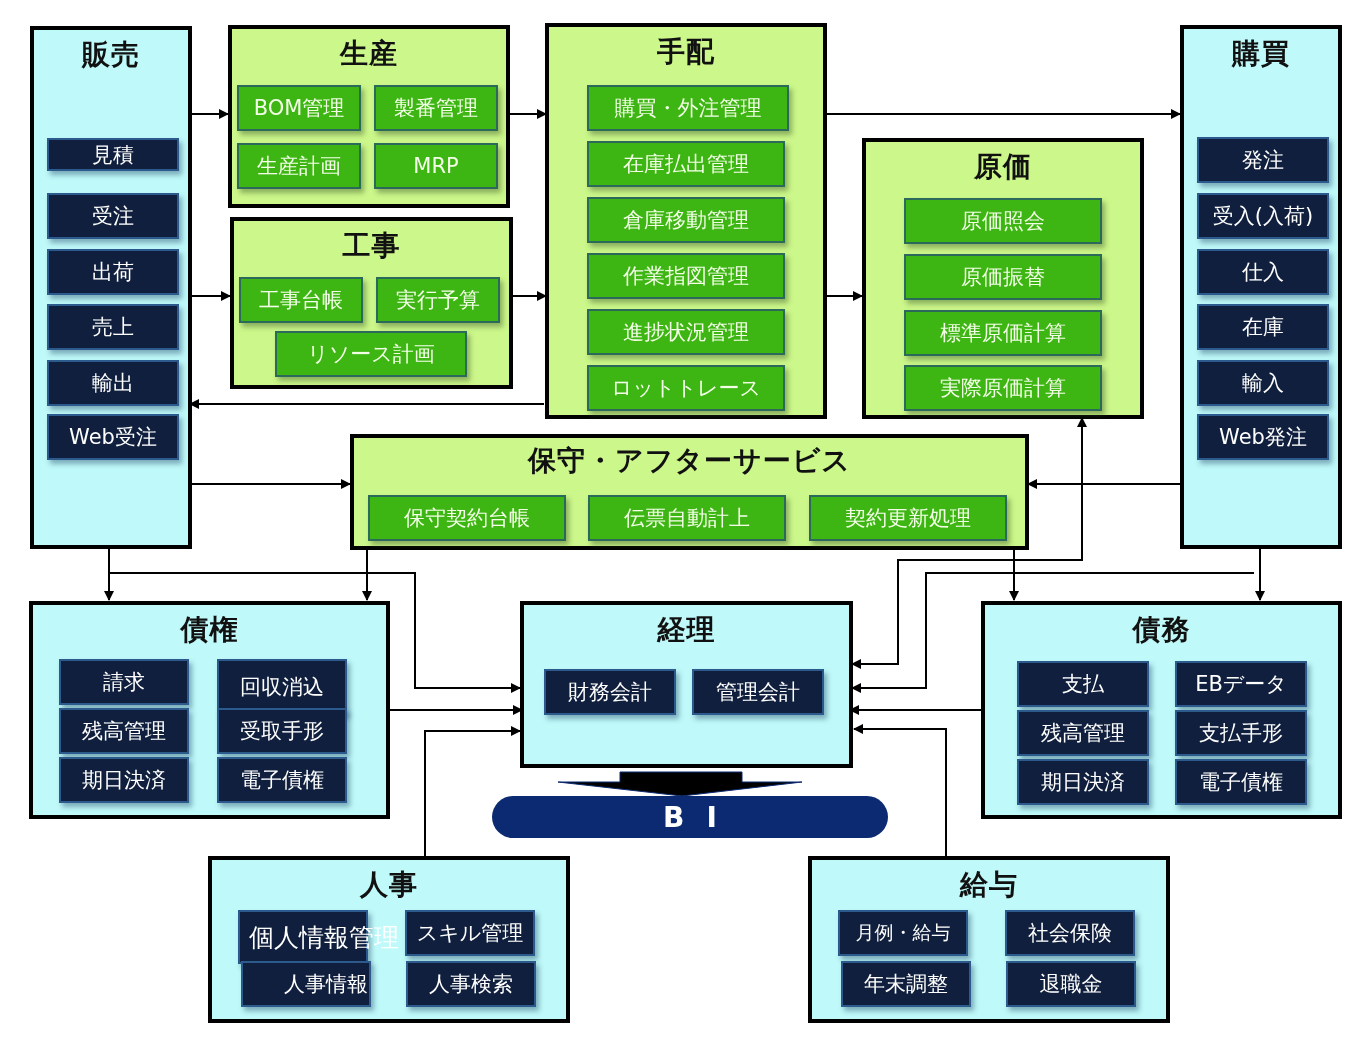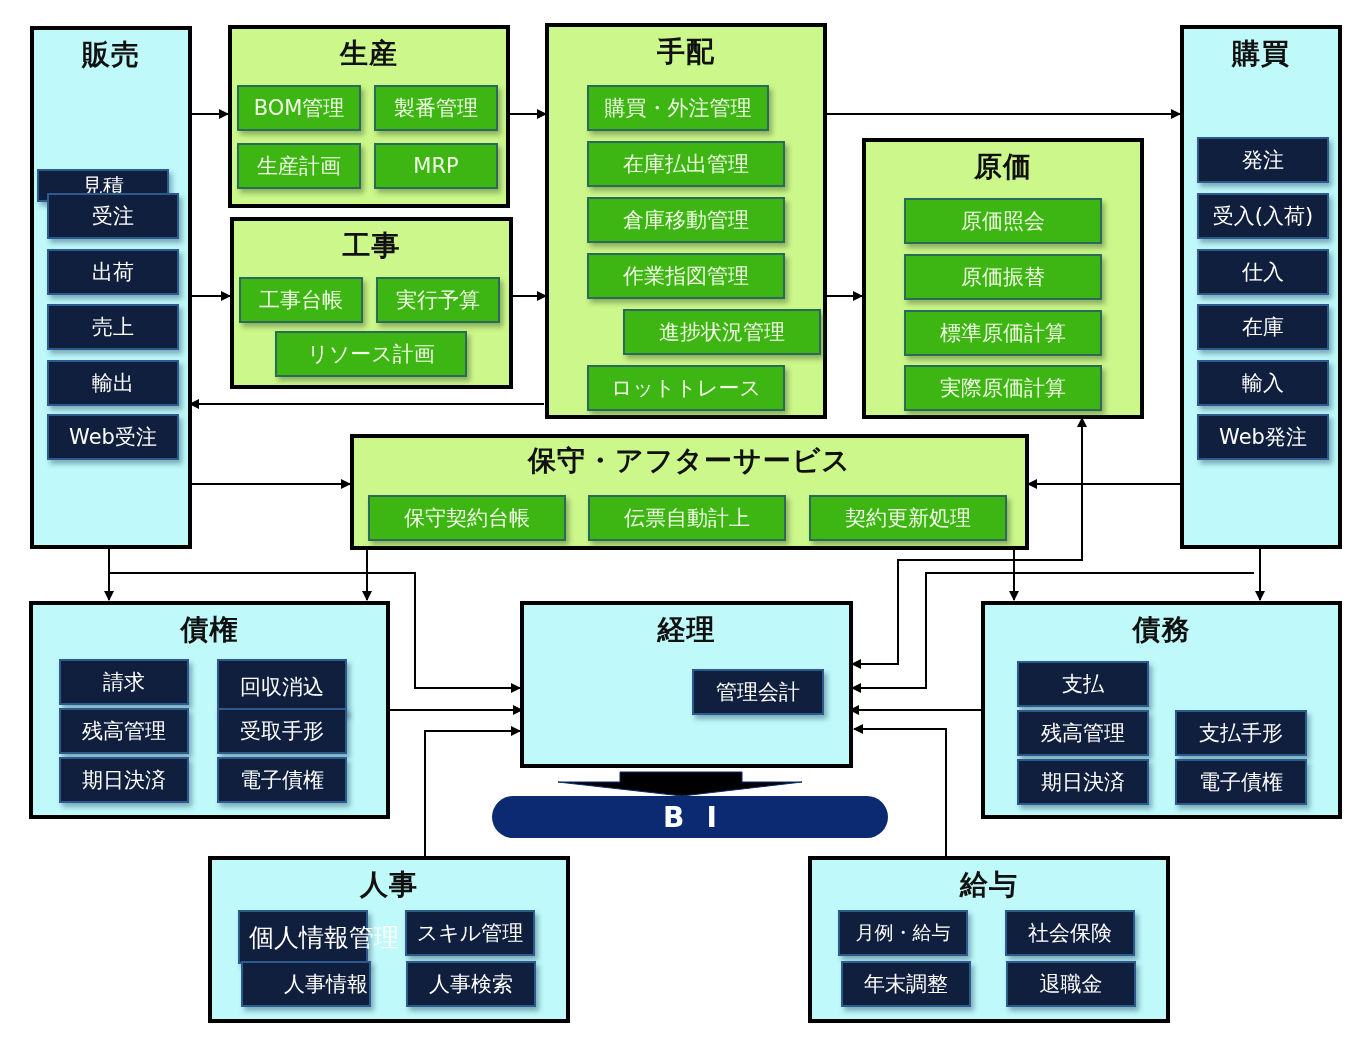--- a/index.html
+++ b/index.html
@@ -73,21 +73,21 @@
     <path d="M982,710 H850" marker-end="url(#ah)"></path>
 
     <path d="M946,856 V729 H854" marker-end="url(#ah)"></path>
   </g>
 
   <path d="M620,772 H742 V782 H802 L682,796 L558,782 H620 Z" fill="#000" stroke="#0b2a72" stroke-width="1"></path>
 </svg>
 
 <div class="panel cyan" style="left:30px;top:26px;width:162px;height:523px;">
   <div class="ptitle" style="top:6px;">販売</div>
-  <div class="box navy" style="left:3px;top:108px;width:132px;height:33px;margin-top:31px;">見積</div>
+  <div class="box navy" style="left:13px;top:108px;width:132px;height:33px;">見積</div>
   <div class="box navy" style="left:13px;top:163px;width:132px;height:46px;">受注</div>
   <div class="box navy" style="left:13px;top:219px;width:132px;height:46px;">出荷</div>
   <div class="box navy" style="left:13px;top:274px;width:132px;height:46px;">売上</div>
   <div class="box navy" style="left:13px;top:330px;width:132px;height:46px;">輸出</div>
   <div class="box navy" style="left:13px;top:384px;width:132px;height:46px;">Web受注</div>
 </div>
 
 <div class="panel lime" style="left:228px;top:25px;width:282px;height:183px;">
   <div class="ptitle" style="top:6px;">生産</div>
   <div class="box green" style="left:5px;top:56px;width:124px;height:46px;">BOM管理</div>
@@ -98,25 +98,25 @@
 
 <div class="panel lime" style="left:230px;top:217px;width:283px;height:172px;">
   <div class="ptitle" style="top:6px;">工事</div>
   <div class="box green" style="left:5px;top:56px;width:124px;height:46px;">工事台帳</div>
   <div class="box green" style="left:142px;top:56px;width:124px;height:46px;">実行予算</div>
   <div class="box green" style="left:41px;top:110px;width:192px;height:46px;">リソース計画</div>
 </div>
 
 <div class="panel lime" style="left:545px;top:23px;width:282px;height:396px;">
   <div class="ptitle" style="top:6px;">手配</div>
-  <div class="box green" style="left:38px;top:58px;width:182px;height:46px;">購買・外注管理</div>
+  <div class="box green" style="left:38px;top:58px;width:202px;height:46px;">購買・外注管理</div>
   <div class="box green" style="left:38px;top:114px;width:198px;height:46px;">在庫払出管理</div>
   <div class="box green" style="left:38px;top:170px;width:198px;height:46px;">倉庫移動管理</div>
   <div class="box green" style="left:38px;top:226px;width:198px;height:46px;">作業指図管理</div>
-  <div class="box green" style="left:38px;top:282px;width:198px;height:46px;margin-left:36px;">進捗状況管理</div>
+  <div class="box green" style="left:38px;top:282px;width:198px;height:46px;">進捗状況管理</div>
   <div class="box green" style="left:38px;top:338px;width:198px;height:46px;">ロットトレース</div>
 </div>
 
 <div class="panel lime" style="left:862px;top:138px;width:282px;height:281px;">
   <div class="ptitle" style="top:6px;">原価</div>
   <div class="box green" style="left:38px;top:56px;width:198px;height:46px;">原価照会</div>
   <div class="box green" style="left:38px;top:112px;width:198px;height:46px;">原価振替</div>
   <div class="box green" style="left:38px;top:168px;width:198px;height:46px;">標準原価計算</div>
   <div class="box green" style="left:38px;top:223px;width:198px;height:46px;">実際原価計算</div>
 </div>
@@ -143,28 +143,30 @@
   <div class="box navy" style="left:26px;top:54px;width:130px;height:46px;text-align:right;">請求</div>
   <div class="box navy" style="left:184px;top:54px;width:130px;height:56px;">回収消込</div>
   <div class="box navy" style="left:26px;top:103px;width:130px;height:46px;">残高管理</div>
   <div class="box navy" style="left:184px;top:103px;width:130px;height:46px;">受取手形</div>
   <div class="box navy" style="left:26px;top:152px;width:130px;height:46px;">期日決済</div>
   <div class="box navy" style="left:184px;top:152px;width:130px;height:46px;">電子債権</div>
 </div>
 
 <div class="panel cyan" style="left:520px;top:601px;width:333px;height:167px;">
   <div class="ptitle" style="top:6px;">経理</div>
+  <div class="box navy" style="left:20px;top:64px;width:132px;height:46px;">財務会計</div>
   <div class="box navy" style="left:168px;top:64px;width:132px;height:46px;">管理会計</div>
 </div>
 
 <div id="bi">BI</div>
 
 <div class="panel cyan" style="left:981px;top:601px;width:361px;height:218px;">
   <div class="ptitle" style="top:6px;">債務</div>
   <div class="box navy" style="left:32px;top:56px;width:132px;height:46px;">支払</div>
+  <div class="box navy" style="left:190px;top:56px;width:132px;height:46px;">EBデータ</div>
   <div class="box navy" style="left:32px;top:105px;width:132px;height:46px;">残高管理</div>
   <div class="box navy" style="left:190px;top:105px;width:132px;height:46px;">支払手形</div>
   <div class="box navy" style="left:32px;top:154px;width:132px;height:46px;">期日決済</div>
   <div class="box navy" style="left:190px;top:154px;width:132px;height:46px;">電子債権</div>
 </div>
 
 <div class="panel cyan" style="left:208px;top:856px;width:362px;height:167px;">
   <div class="ptitle" style="top:6px;">人事</div>
   <div class="box navy" style="left:26px;top:50px;width:130px;height:54px;font-size:25px;padding-left:42px;">個人情報管理</div>
   <div class="box navy" style="left:193px;top:50px;width:130px;height:46px;">スキル管理</div>

